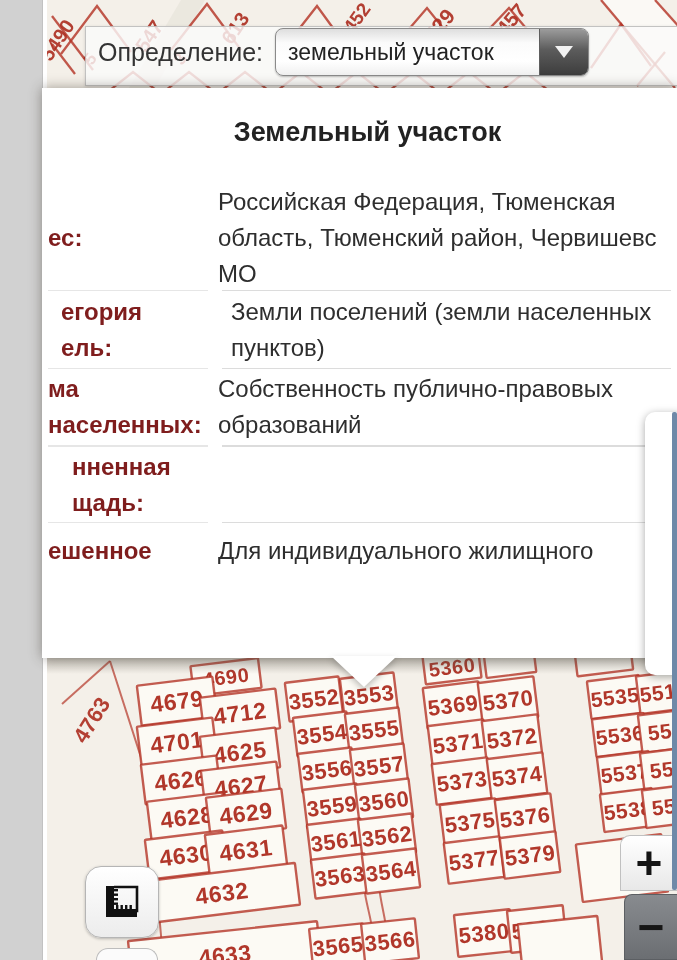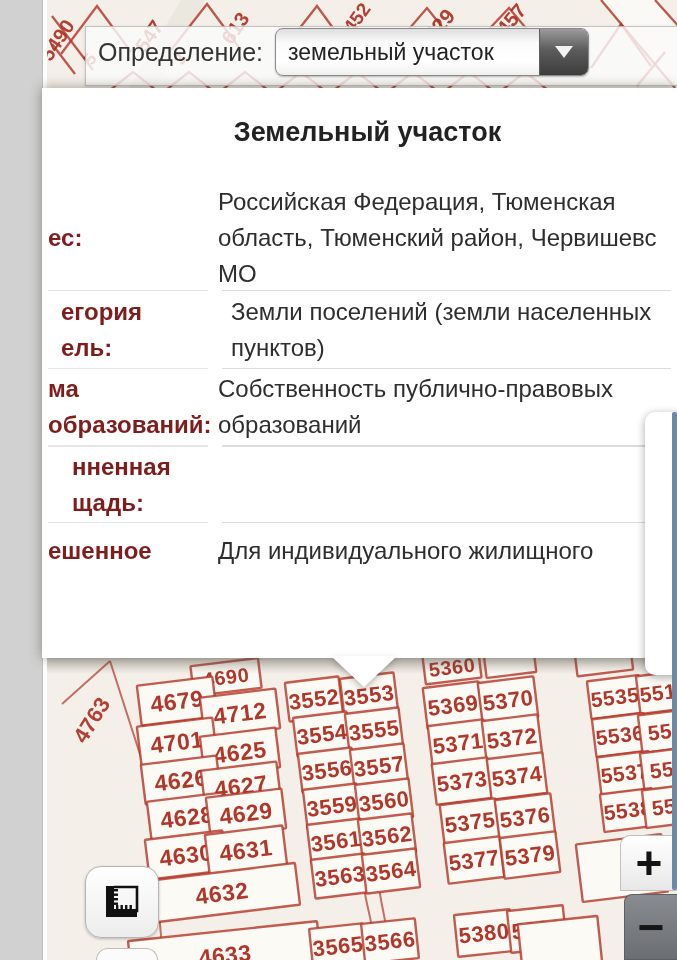--- a/index.html
+++ b/index.html
@@ -141,21 +141,21 @@
           <div class="t-value">Земли поселений (земли населенных
 пунктов)</div>
         </div>
         <div class="t-div">
           <span class="s1"></span>
           <span class="gap"></span>
           <span class="s2"></span>
         </div>
         <div class="t-row" style="height: 76px;">
           <div class="t-label" style="white-space: pre-line;">ма
-образований:</div>
+населенных:</div>
           <div class="t-value">Собственность публично-правовых
 образований</div>
         </div>
         <div class="t-div">
           <span class="s1"></span>
           <span class="gap"></span>
           <span class="s2"></span>
         </div>
         <div class="t-div">
           <span class="s1"></span>

